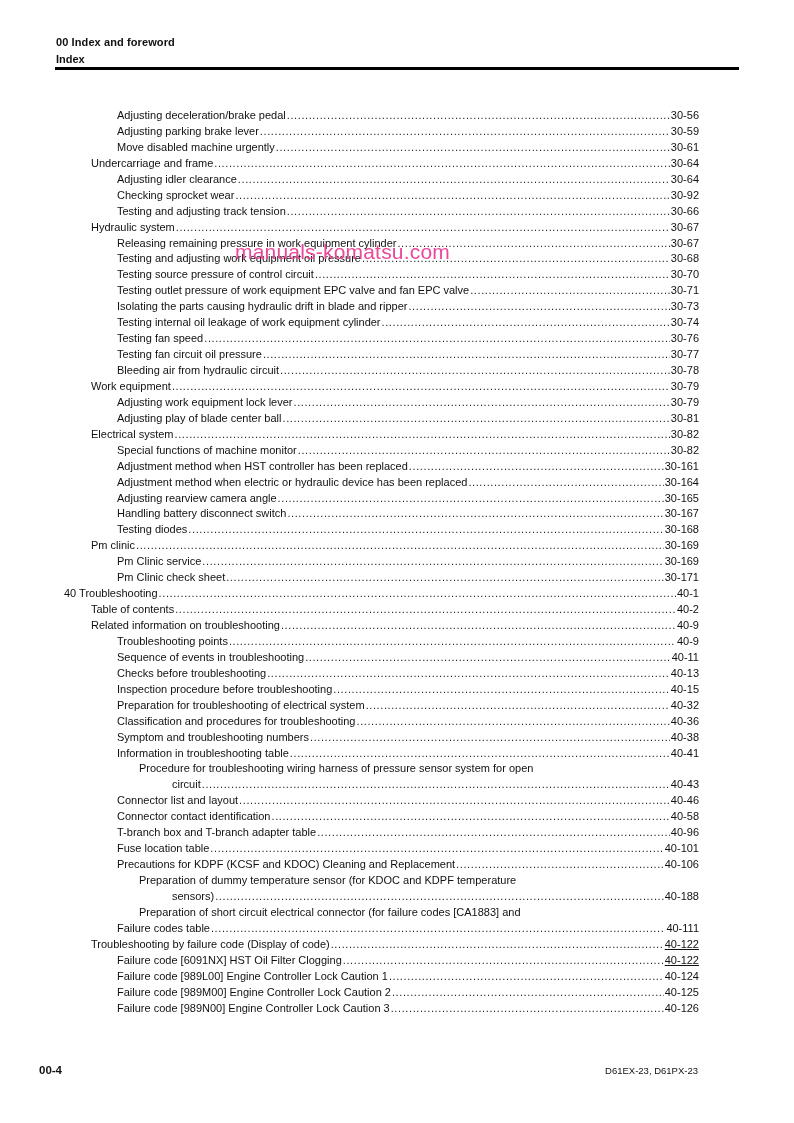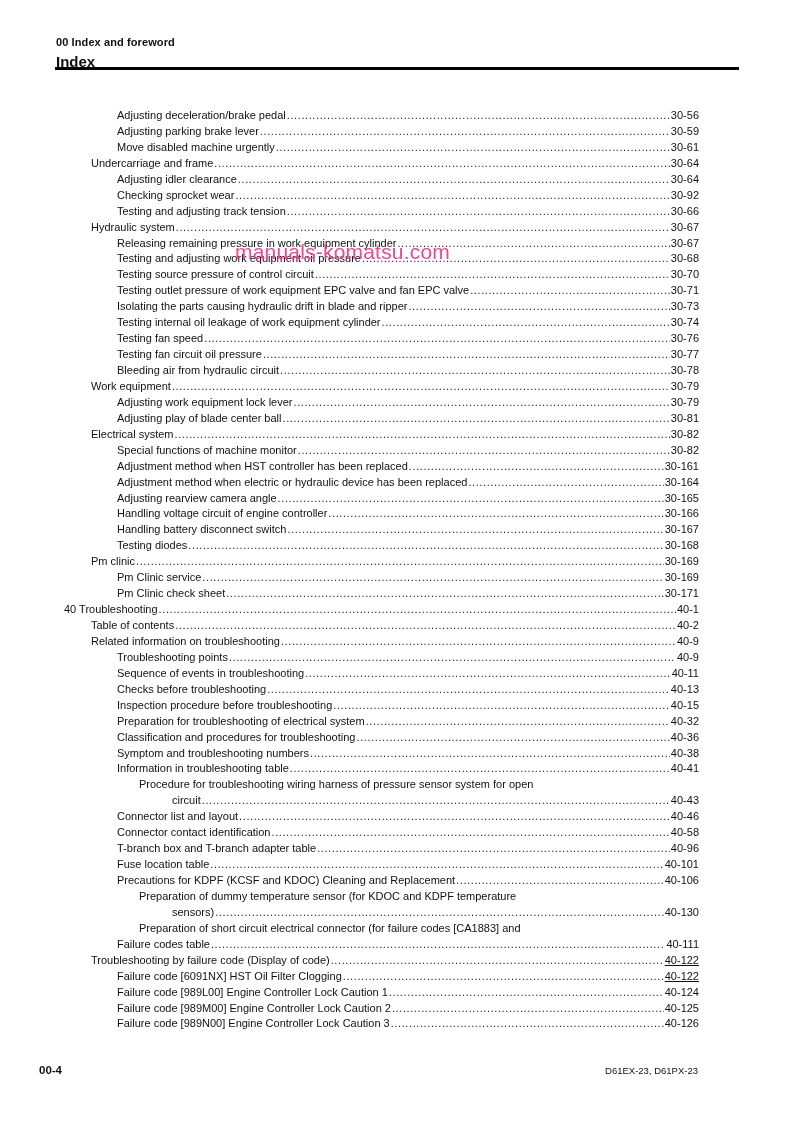--- a/index.html
+++ b/index.html
@@ -1,19 +1,19 @@
 <!DOCTYPE html>
 <html><head>
 <meta charset="utf-8">
 <style>
   html, body { margin: 0; padding: 0; background: #ffffff; }
   body { width: 794px; height: 1123px; position: relative; overflow: hidden;
          font-family: "Liberation Sans", "DejaVu Sans", sans-serif; color: #111; }
   .header-title { position: absolute; left: 56px; top: 36px; font-size: 11px; font-weight: bold; letter-spacing: 0.1px; text-align: right; }
-  .header-sub { position: absolute; left: 56px; top: 53px; font-size: 15px; font-weight: bold; }
+  .header-sub { position: absolute; left: 56px; top: 53px; font-size: 11px; font-weight: bold; }
   .header-rule { position: absolute; left: 55px; top: 67px; width: 684px; height: 3px; background: #000; }
   .toc { position: absolute; left: 0; top: 108px; width: 794px; }
   .toc-entry { position: relative; height: 15.95px; font-size: 11px; line-height: 15.95px; }
   .toc-entry .row { position: absolute; right: 95px; display: flex; align-items: baseline; white-space: nowrap; }
   .toc-entry .label { white-space: nowrap; padding-right: 1px; }
   .toc-entry .dots { flex: 1 1 auto; overflow: hidden; white-space: nowrap; color: #222; letter-spacing: 0.6px; }
   .toc-entry .dots::before { content: "........................................................................................................................................................................................................"; }
   .toc-entry .page { white-space: nowrap; padding-left: 1px; }
   .toc-entry.lvl0 .row { left: 64px; }
   .toc-entry.lvl1 .row { left: 91px; }
@@ -205,27 +205,20 @@
     </div>
     <div class="toc-entry lvl2">
       <div class="row">
         <span class="label">Adjusting rearview camera angle</span>
         <span class="dots"></span>
         <span class="page">30-165</span>
       </div>
     </div>
     <div class="toc-entry lvl2">
       <div class="row">
-        <span class="label">Handling voltage circuit of engine controller</span>
-        <span class="dots"></span>
-        <span class="page">30-166</span>
-      </div>
-    </div>
-    <div class="toc-entry lvl2">
-      <div class="row">
         <span class="label">Handling battery disconnect switch</span>
         <span class="dots"></span>
         <span class="page">30-167</span>
       </div>
     </div>
     <div class="toc-entry lvl2">
       <div class="row">
         <span class="label">Testing diodes</span>
         <span class="dots"></span>
         <span class="page">30-168</span>
@@ -378,21 +371,21 @@
     </div>
     <div class="toc-entry lvl2 nodots">
       <div class="row">
         <span class="label">Preparation of dummy temperature sensor (for KDOC and KDPF temperature</span>
       </div>
     </div>
     <div class="toc-entry cont">
       <div class="row">
         <span class="label">sensors)</span>
         <span class="dots"></span>
-        <span class="page">40-130</span>
+        <span class="page">40-188</span>
       </div>
     </div>
     <div class="toc-entry lvl2 nodots">
       <div class="row">
         <span class="label">Preparation of short circuit electrical connector (for failure codes [CA1883] and</span>
       </div>
     </div>
     <div class="toc-entry lvl2">
       <div class="row">
         <span class="label">Failure codes table</span>

